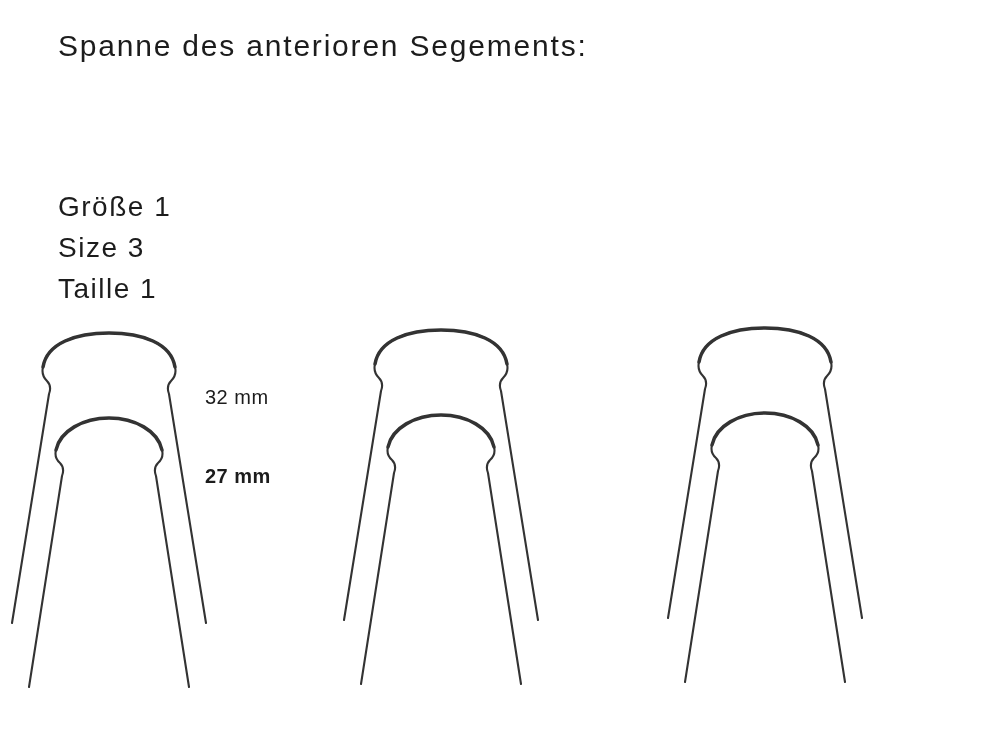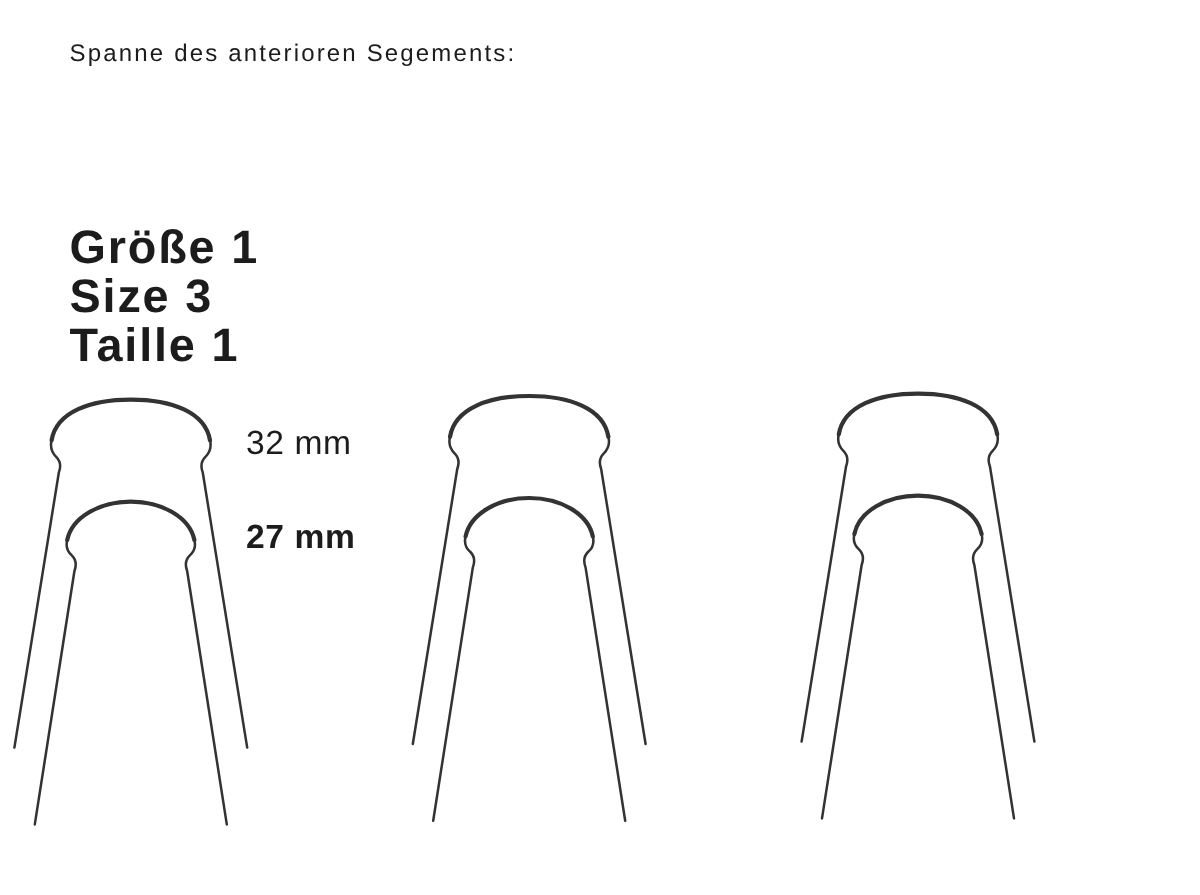--- a/index.html
+++ b/index.html
@@ -15,46 +15,47 @@
     font-family: "Liberation Sans", sans-serif;
     color: var(--ink, #1c1c1c);
   }
   .abs { position: absolute; }
 
   .title-block {
     left: 58px;
     top: 25px;
   }
   .title-line {
-    font-size: 20px;
+    font-size: 30px;
     line-height: 41px;
     letter-spacing: 1.8px;
     white-space: nowrap;
     color: var(--ink, #1c1c1c);
   }
 
   .size-block {
     left: 58px;
     top: 186px;
   }
   .size-line {
-    font-size: 39px;
+    font-size: 28px;
     line-height: 41px;
-    font-weight: bold;
+    font-weight: normal;
     letter-spacing: 1.5px;
     white-space: nowrap;
     color: var(--ink, #1c1c1c);
   }
 
   .dim-label {
-    font-size: 28px;
+    font-size: 20px;
     line-height: 32px;
     letter-spacing: 0.5px;
     white-space: nowrap;
     color: var(--ink, #1c1c1c);
+    margin-top: 28px;
   }
   .dim-label-outer { left: 205px; top: 353px; }
   .dim-label-inner { left: 205px; top: 432px; font-weight: bold; }
 
   #figures {
     left: 0;
     top: 0;
   }
   .wire {
     fill: none;

